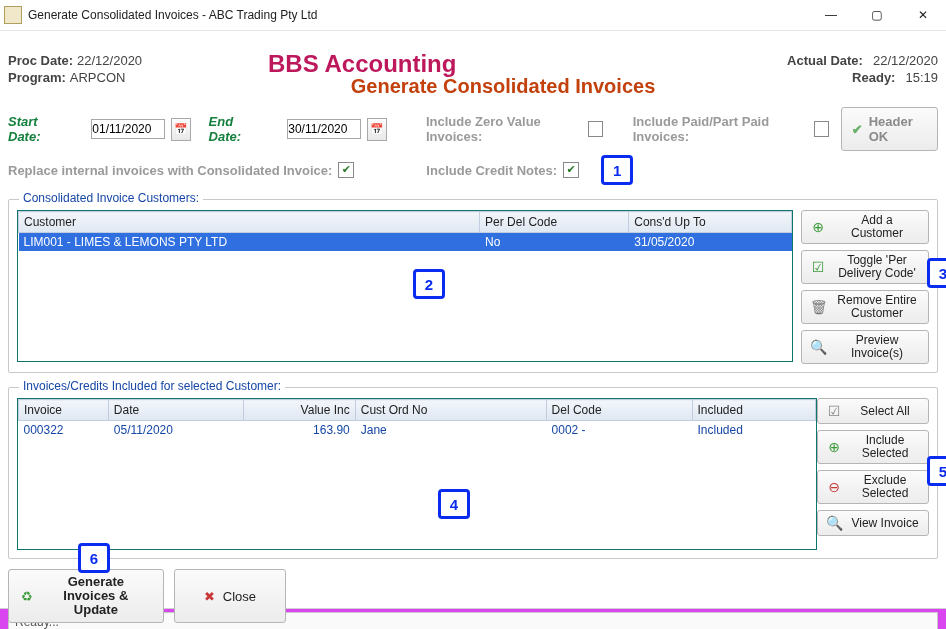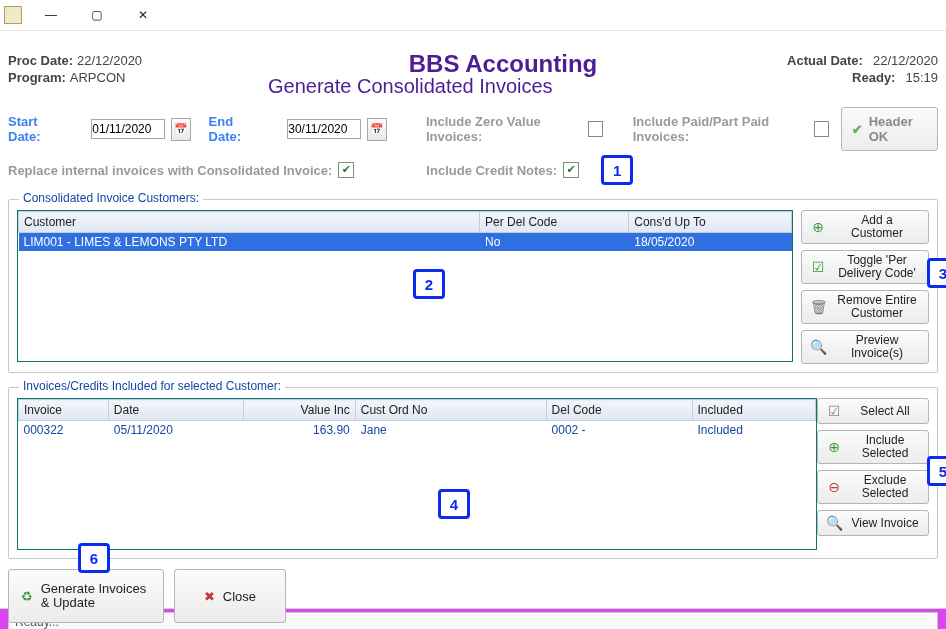--- a/index.html
+++ b/index.html
@@ -50,31 +50,31 @@
   .hdr-row {
     display:flex;
     align-items:center;
     font-size:13px;
     color:#444;
     margin:2px 0;
   }
   .hdr-row .lbl { font-weight:bold; margin-right:4px;}
   .hdr-row .val {  }
   
-  .big-title { color:#4c1d95; font-weight:bold; font-size:24px; text-align:center; line-height:1.05; }
-  .big-sub  { color:#4c1d95; font-weight:normal; font-size:20px; line-height:1.05; }
+  .big-title { color:#be185d; font-weight:bold; font-size:24px; text-align:left; line-height:1.05; }
+  .big-sub  { color:#c2410c; font-weight:bold; font-size:20px; text-align:center; line-height:1.05; }
   
   
   .options-row {
     display:flex;
     align-items:center;
     gap:6px;
     margin-top:10px;
   }
-  .options-row .lbl-bold { font-weight:bold; color:#3b82f6; }
+  .options-row .lbl-bold { font-weight:bold; color:#15803d;font-style:italic; }
   .options-row .lbl-dim  { color:#9a9a9a; font-weight:600; }
   .options-row input[type=text]{
     width:72px;
     font-size:12px;
     padding:2px 0;
     border:1px solid #a8a8a8;
     background:#fff;
   }
   .cal-btn {
     width:20px; height:21px;
@@ -226,20 +226,21 @@
   .i-sq { color:#888; }
   .i-refresh { color:#3a9a3a; }
   .i-x { color:#c83838; }
   
 </style>
 </head>
 <body>
 
 <div class="titlebar">
   <span class="app-icon"></span>
+  <span class="title-text">Generate Consolidated Invoices - ABC Trading Pty Ltd</span>
   <div class="title-controls">
     <div class="tc">—</div>
     <div class="tc">▢</div>
     <div class="tc close">✕</div>
   </div>
 </div>
 
 <div class="window-body">
 
   <div style="display:flex;margin-top:16px;">
@@ -319,21 +320,21 @@
               <tr>
                 <th>Customer</th>
                 <th>Per Del Code</th>
                 <th>Cons'd Up To</th>
               </tr>
             </thead>
             <tbody>
               <tr class="selected">
                 <td>LIM001 - LIMES &amp; LEMONS PTY LTD</td>
                 <td>No</td>
-                <td>18/05/2020</td>
+                <td>31/05/2020</td>
               </tr>
             </tbody>
           </table>
           <span class="callout" style="position:absolute; left:395px; top:58px;">2</span>
         </div>
       </div>
       <div style="width:128px; display:flex; flex-direction:column; gap:6px;">
         <div class="side-btn">
           <span class="icon-slot i-plus">⊕</span>
           <span class="btn-text">Add a Customer</span>
@@ -412,21 +413,21 @@
         </div>
       </div>
       <span class="callout" style="position:absolute; right:-30px; top:58px;">5</span>
     </div>
   </div>
 
   <div style="display:flex; align-items:center; gap:10px; margin-top:10px; position:relative;">
     <span class="callout" style="position:absolute; left:70px; top:-26px;">6</span>
     <div class="action-btn" style="width:130px; height:40px;">
       <span class="i-refresh">♻</span>
-      <span style="line-height:1.1;">Generate Invoices &amp; Update</span>
+      <span style="text-align:center; line-height:1.1;font-weight:bold;">Generate Invoices &amp; Update</span>
     </div>
     <div class="action-btn" style="width:86px; height:40px;">
       <span class="i-x">✖</span>
       <span>Close</span>
     </div>
   </div>
 
 </div>
 
 <div class="statusbar">

